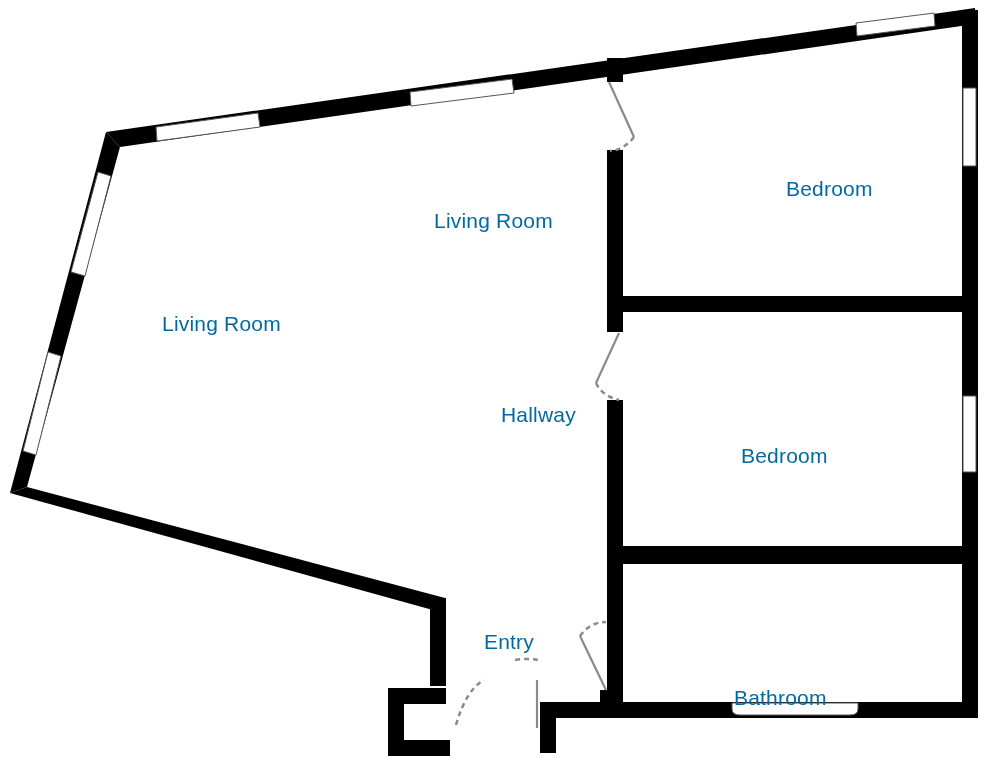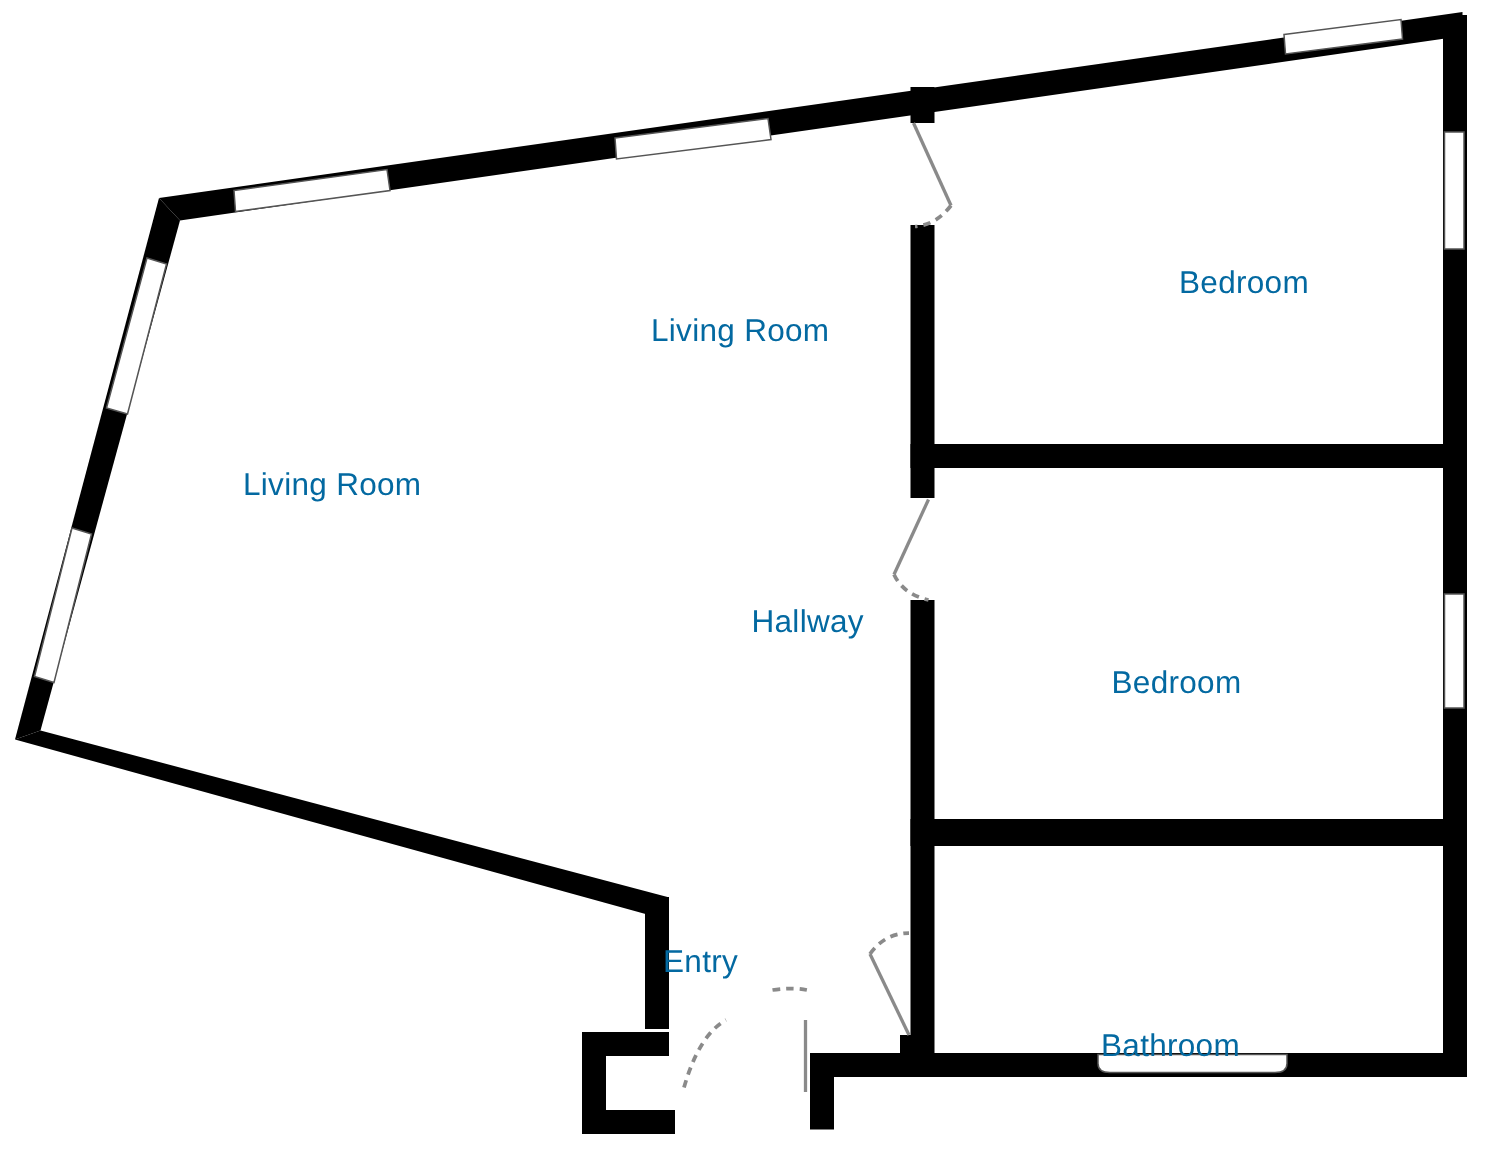--- a/index.html
+++ b/index.html
@@ -64,16 +64,16 @@
     <path class="arc" d="M580,636 Q590,622 606,622"></path>
     <path class="arc" d="M456,725 Q466,690 484,680"></path>
     <path class="arc" d="M515,660 Q528,658 538,660"></path>
     <line class="door" x1="537" y1="680" x2="537" y2="728"></line>
   </g>
 </svg>
 
 <div class="label" style="left:162px; top:312px;">Living Room</div>
 <div class="label" style="left:434px; top:209px;">Living Room</div>
 <div class="label" style="left:461px; top:403px;margin-left:40px;">Hallway</div>
-<div class="label" style="left:442px; top:630px;">Entry</div>
+<div class="label" style="left:484px; top:630px;">Entry</div>
 <div class="label" style="left:786px; top:177px;">Bedroom</div>
 <div class="label" style="left:741px; top:444px;">Bedroom</div>
 <div class="label" style="left:734px; top:686px;">Bathroom</div>
 
 </body></html>

